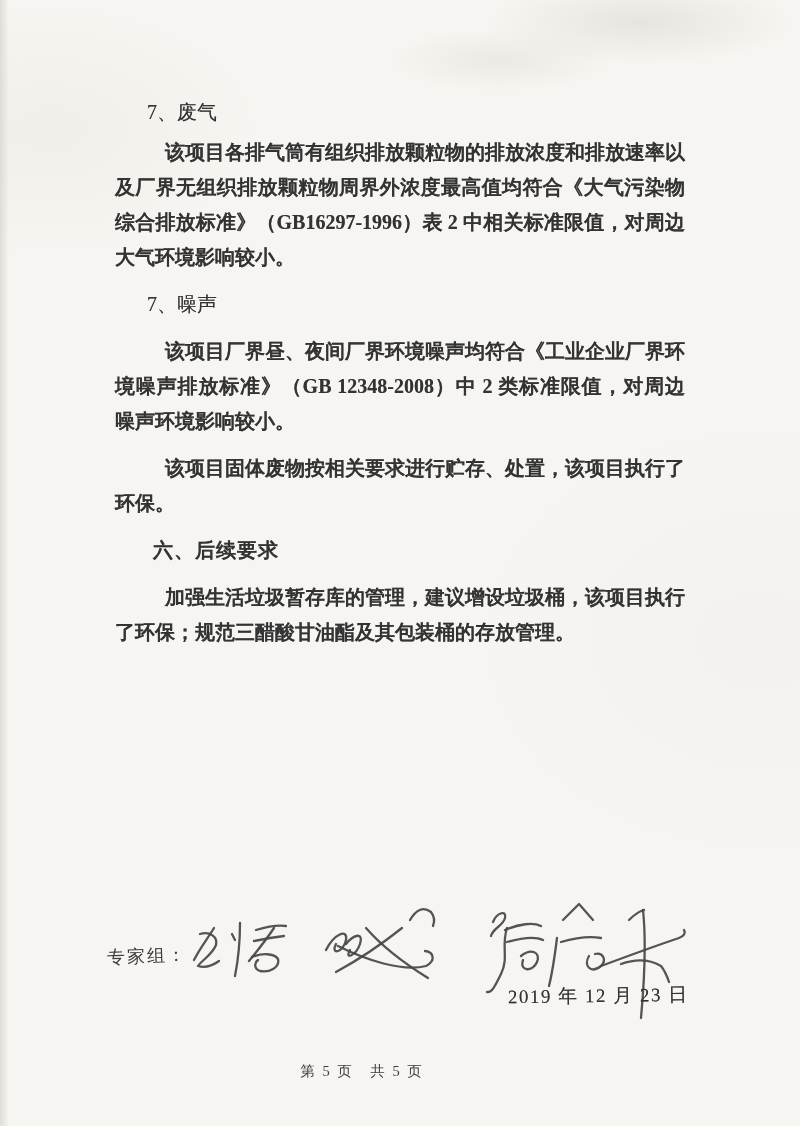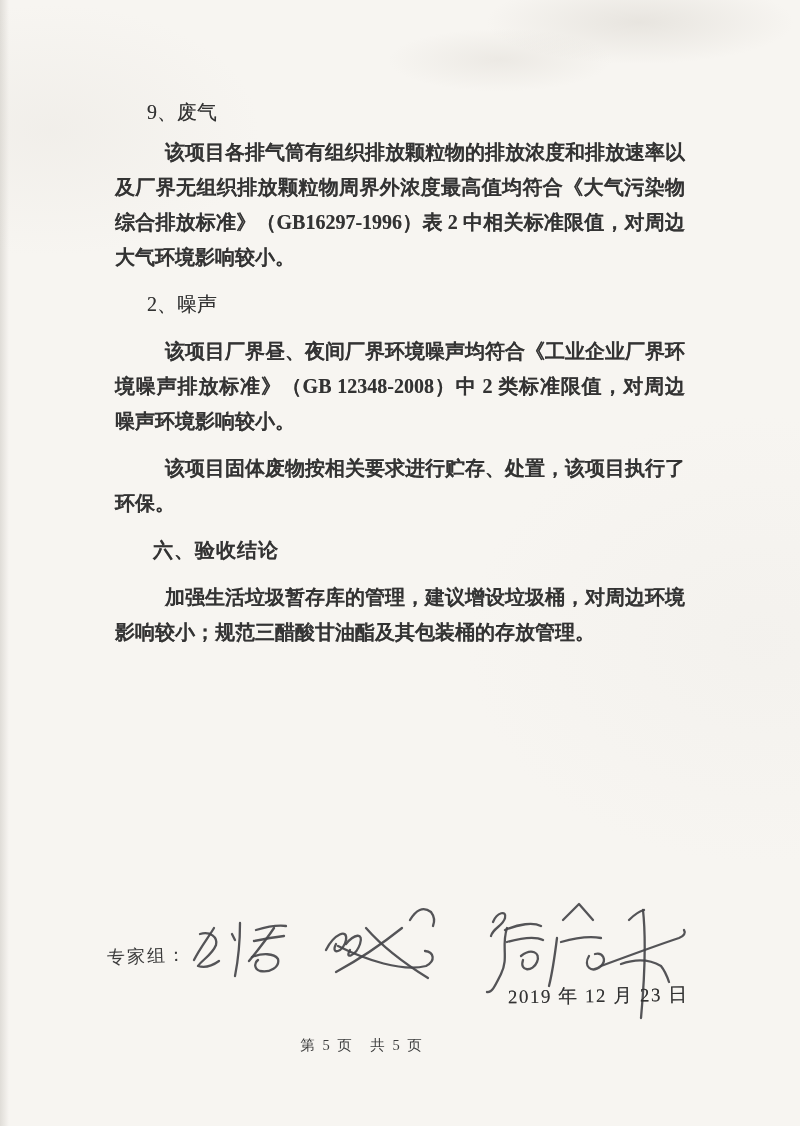--- a/index.html
+++ b/index.html
@@ -66,45 +66,45 @@
     position: absolute;
     left: 508px; top: 983px;
     font-size: 19px;
     letter-spacing: 1.5px;
     color: #333;
     transform: rotate(-0.8deg);
     text-shadow: 0 0 0.5px rgba(55,55,55,0.55);
   }
   .footer {
     position: absolute;
-    left: 0; top: 1036px;
+    left: 0; top: 1062px;
     width: 724px;
     text-align: center;
     font-size: 14.5px;
     letter-spacing: 2px;
     color: #3d3d3d;
   }
 </style>
 </head>
 <body>
 
 <div class="page">
 
   <div class="content">
-    <h3 class="mt12">9、废气</h3>
+    <h3 class="mt12">7、废气</h3>
     <p class="mt5">该项目各排气筒有组织排放颗粒物的排放浓度和排放速率以及厂界无组织排放颗粒物周界外浓度最高值均符合《大气污染物综合排放标准》（GB16297-1996）表 2 中相关标准限值，对周边大气环境影响较小。</p>
 
-    <h3 class="mt10">2、噪声</h3>
+    <h3 class="mt10">7、噪声</h3>
     <p>该项目厂界昼、夜间厂界环境噪声均符合《工业企业厂界环境噪声排放标准》（GB 12348-2008）中 2 类标准限值，对周边噪声环境影响较小。</p>
 
     <p>该项目固体废物按相关要求进行贮存、处置，该项目执行了环保。</p>
 
-    <h3 class="major mt5">六、验收结论</h3>
+    <h3 class="major mt5">六、后续要求</h3>
 
-    <p>加强生活垃圾暂存库的管理，建议增设垃圾桶，对周边环境影响较小；规范三醋酸甘油酯及其包装桶的存放管理。</p>
+    <p>加强生活垃圾暂存库的管理，建议增设垃圾桶，该项目执行了环保；规范三醋酸甘油酯及其包装桶的存放管理。</p>
   </div>
 
   <div>
     <span class="sig-label">专家组：</span>
 
     <svg class="sig" style="left:186px; top:916px;" width="115" height="70" viewBox="0 0 115 70">
       <path d="M28 12 C22 22, 14 32, 8 44"></path>
       <path d="M14 18 C24 15, 32 21, 30 29 C26 39, 16 44, 12 50 C18 52, 26 50, 33 45"></path>
       <path d="M54 7 C54 24, 53 40, 49 60"></path>
       <path d="M46 18 L49 24"></path>

